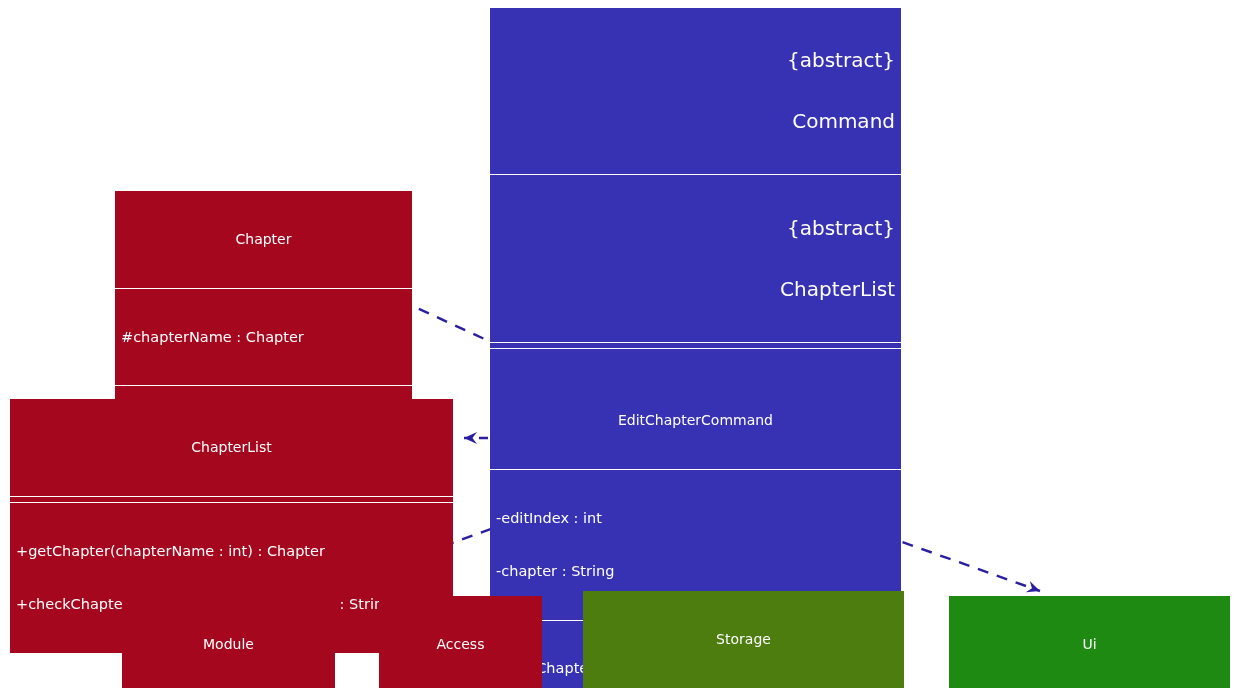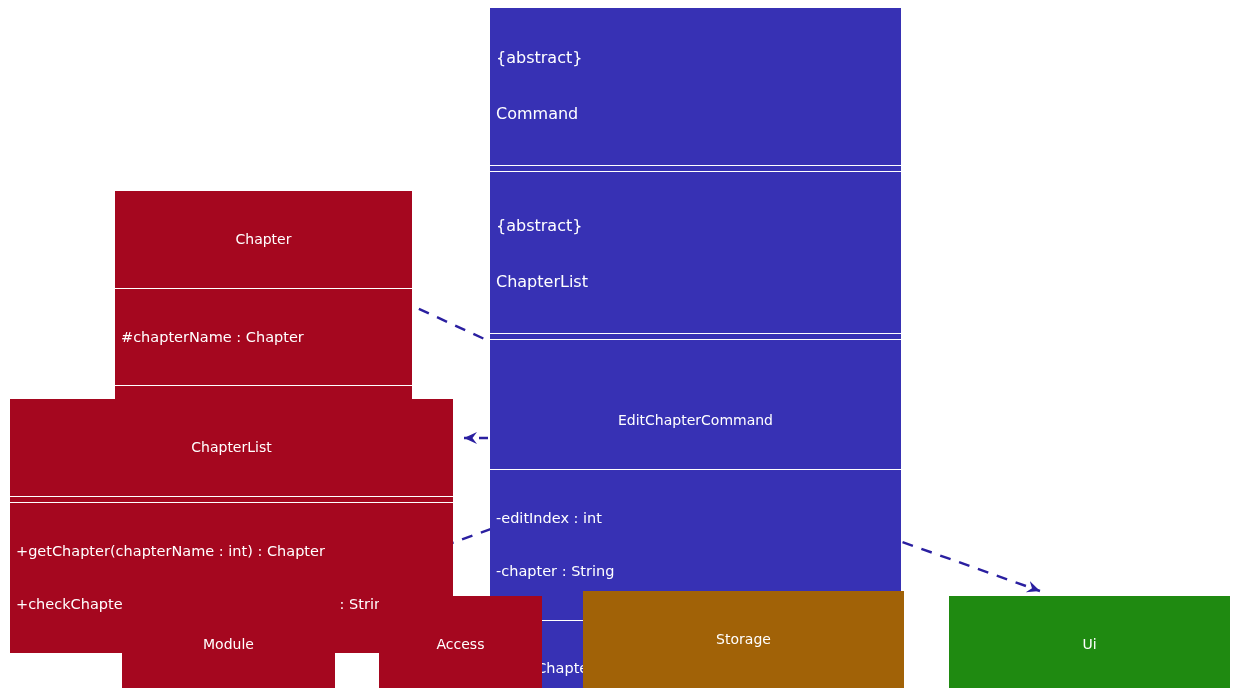--- a/index.html
+++ b/index.html
@@ -42,34 +42,34 @@
     height: 1px;
     background: #ffffff;
   }
   .cls .empty {
     height: 5px;
   }
   .t-name {
     font-size: 14px;
   }
   .t-abs {
-    font-size: 16px;
-    text-align: left;
+    font-size: 20px;
+    text-align: right;
     line-height: 1.2;
   }
   .t-member {
     font-size: 14.5px;
   }
   .ital {
     font-style: italic;
   }
   
   .blue  { background: #3731b4; }
   .red   { background: #a5071f; }
-  .olive { background: #a16207; }
+  .olive { background: #4d7c0f; }
   .green { background: #1f8a11; }
 
   .mult {
     position: absolute;
     color: #1a1a1a;
     font-size: 14px;
     font-family: "DejaVu Sans", sans-serif;
     white-space: pre;
   }
 </style>

